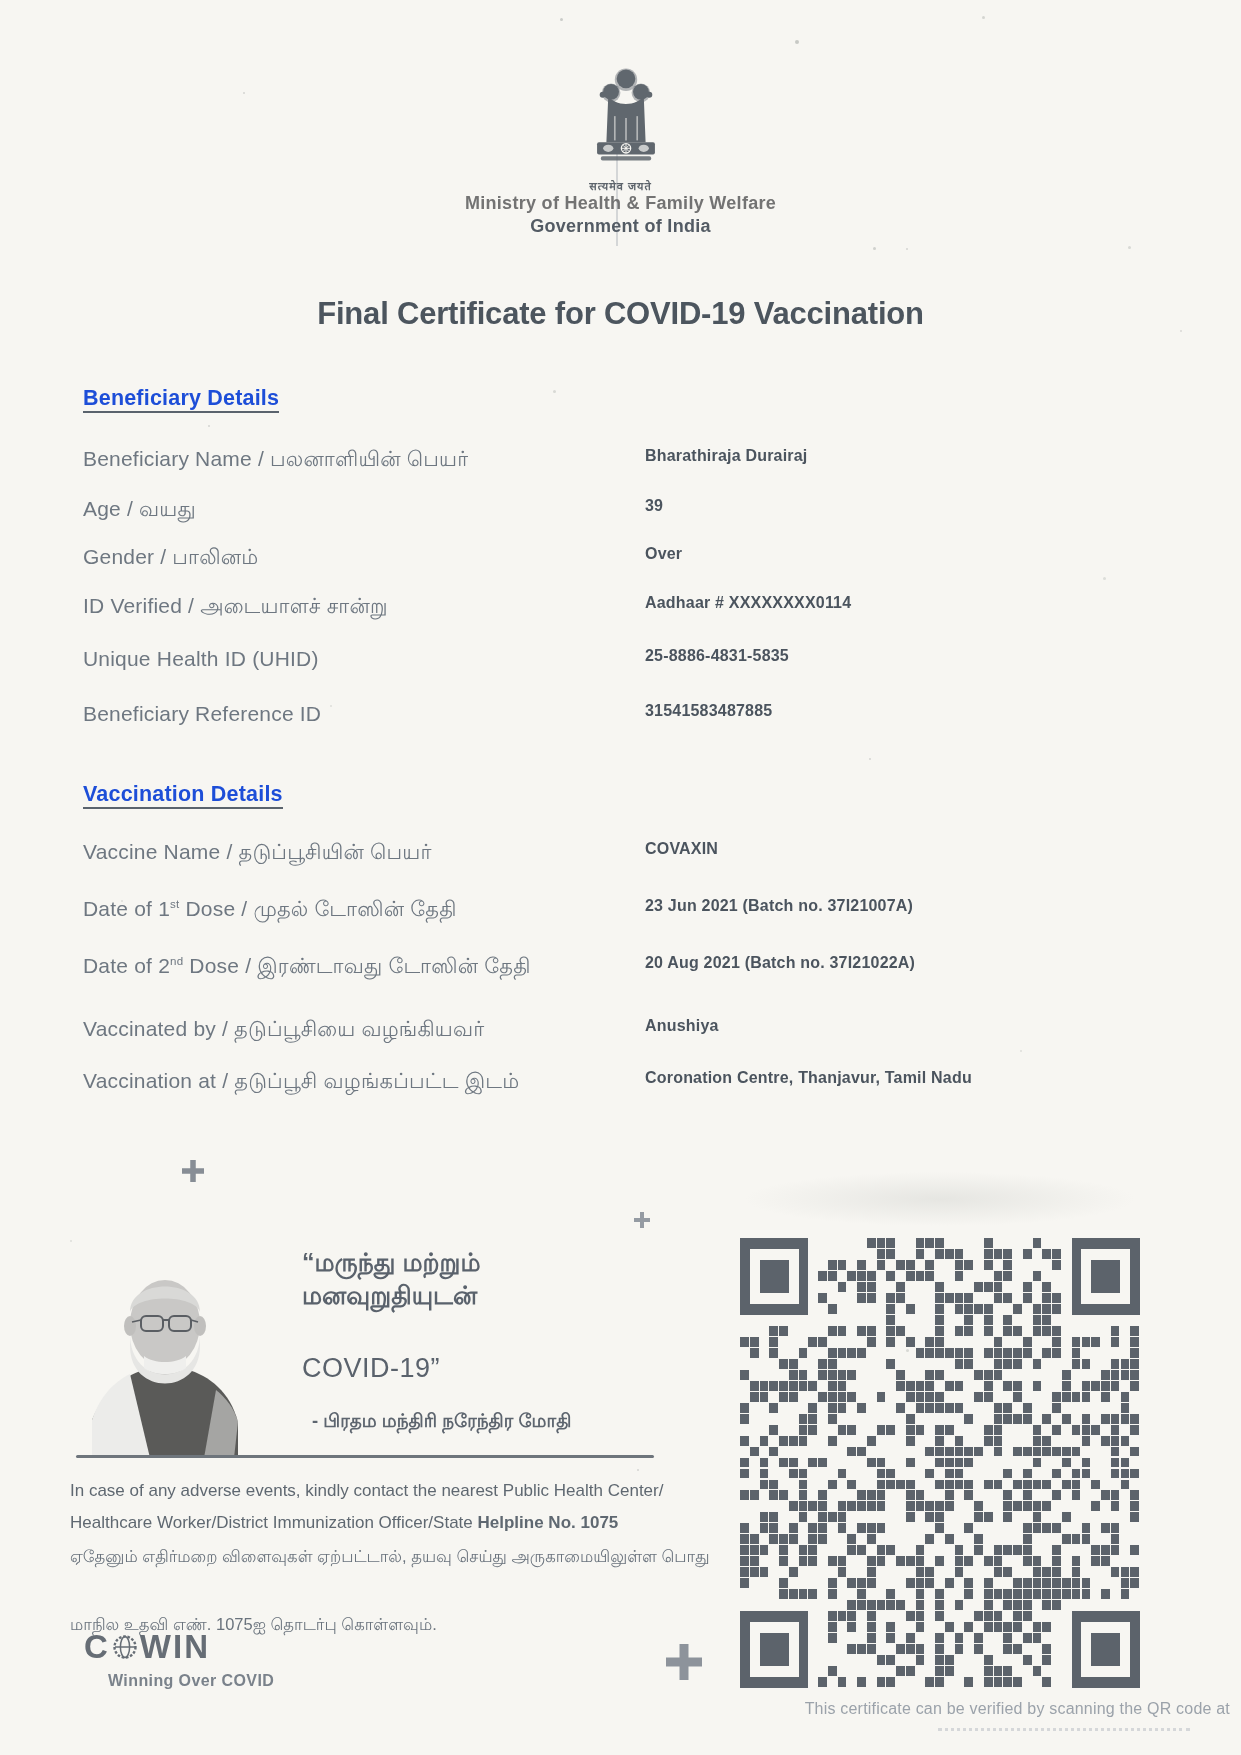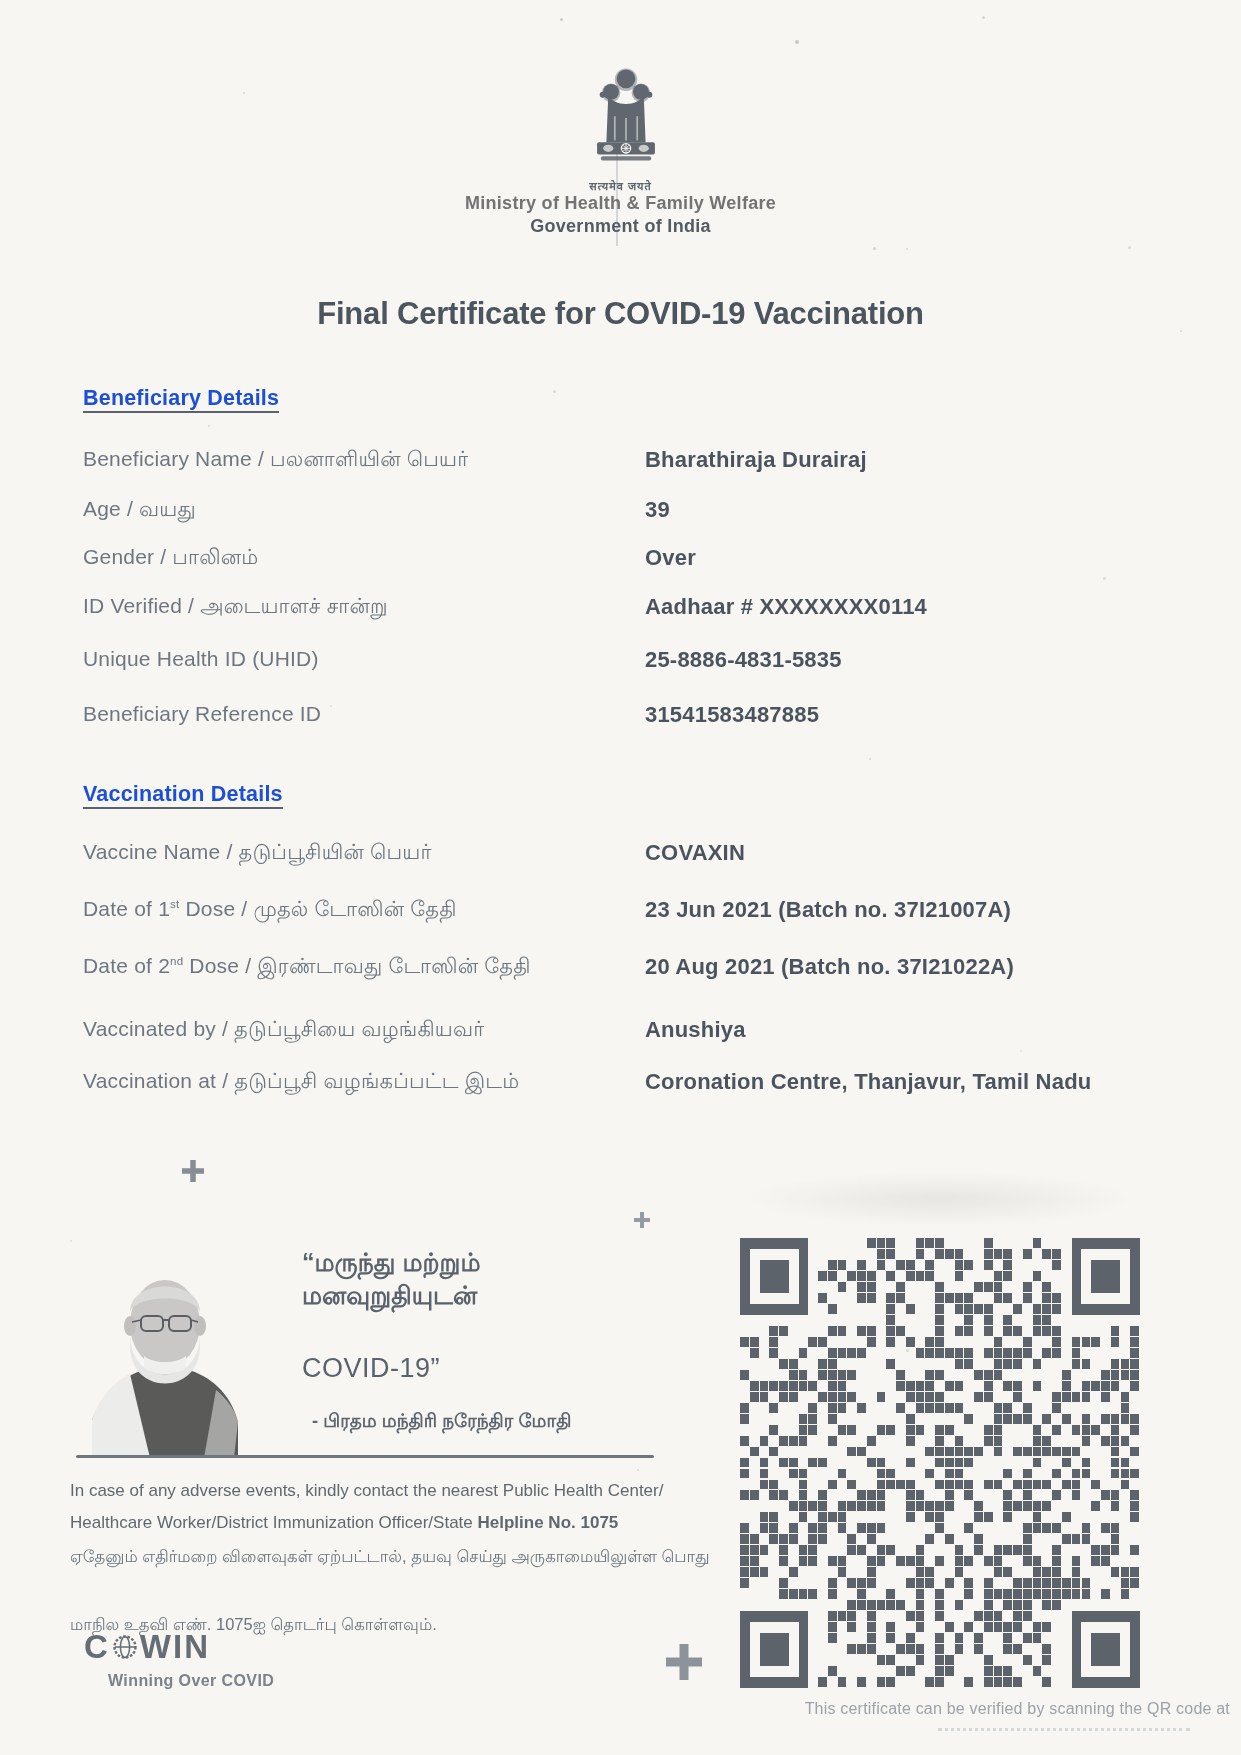--- a/index.html
+++ b/index.html
@@ -22,21 +22,21 @@
   }
   
   .drow{position:absolute;left:0;width:100%;height:30px;}
   .dlabel{
     position:absolute;left:83px;max-width:545px;white-space:nowrap;overflow:hidden;
     font-size:21px;color:#6e7781;letter-spacing:.2px;
   }
   .dlabel sup{font-size:.55em;vertical-align:super;}
   .dvalue{
     position:absolute;left:645px;max-width:560px;white-space:nowrap;
-    font-size:22px;font-weight:bold;color:#4b545e;letter-spacing:.2px;
+    font-size:16px;font-weight:bold;color:#4b545e;letter-spacing:.2px;
   }
   
   .quote-line{position:absolute;left:0;white-space:nowrap;color:#5a626c;}
   .q-tamil{font-size:25px;font-weight:600;}
   .q-english{font-size:27px;}
   .q-covid{font-size:27px;letter-spacing:.5px;}
   .q-attr{font-size:18.5px;font-weight:bold;color:#5d656f;}
   
   .rule{left:76px;top:1455px;width:578px;height:3px;background:#6e757c;border-radius:2px;}
   

